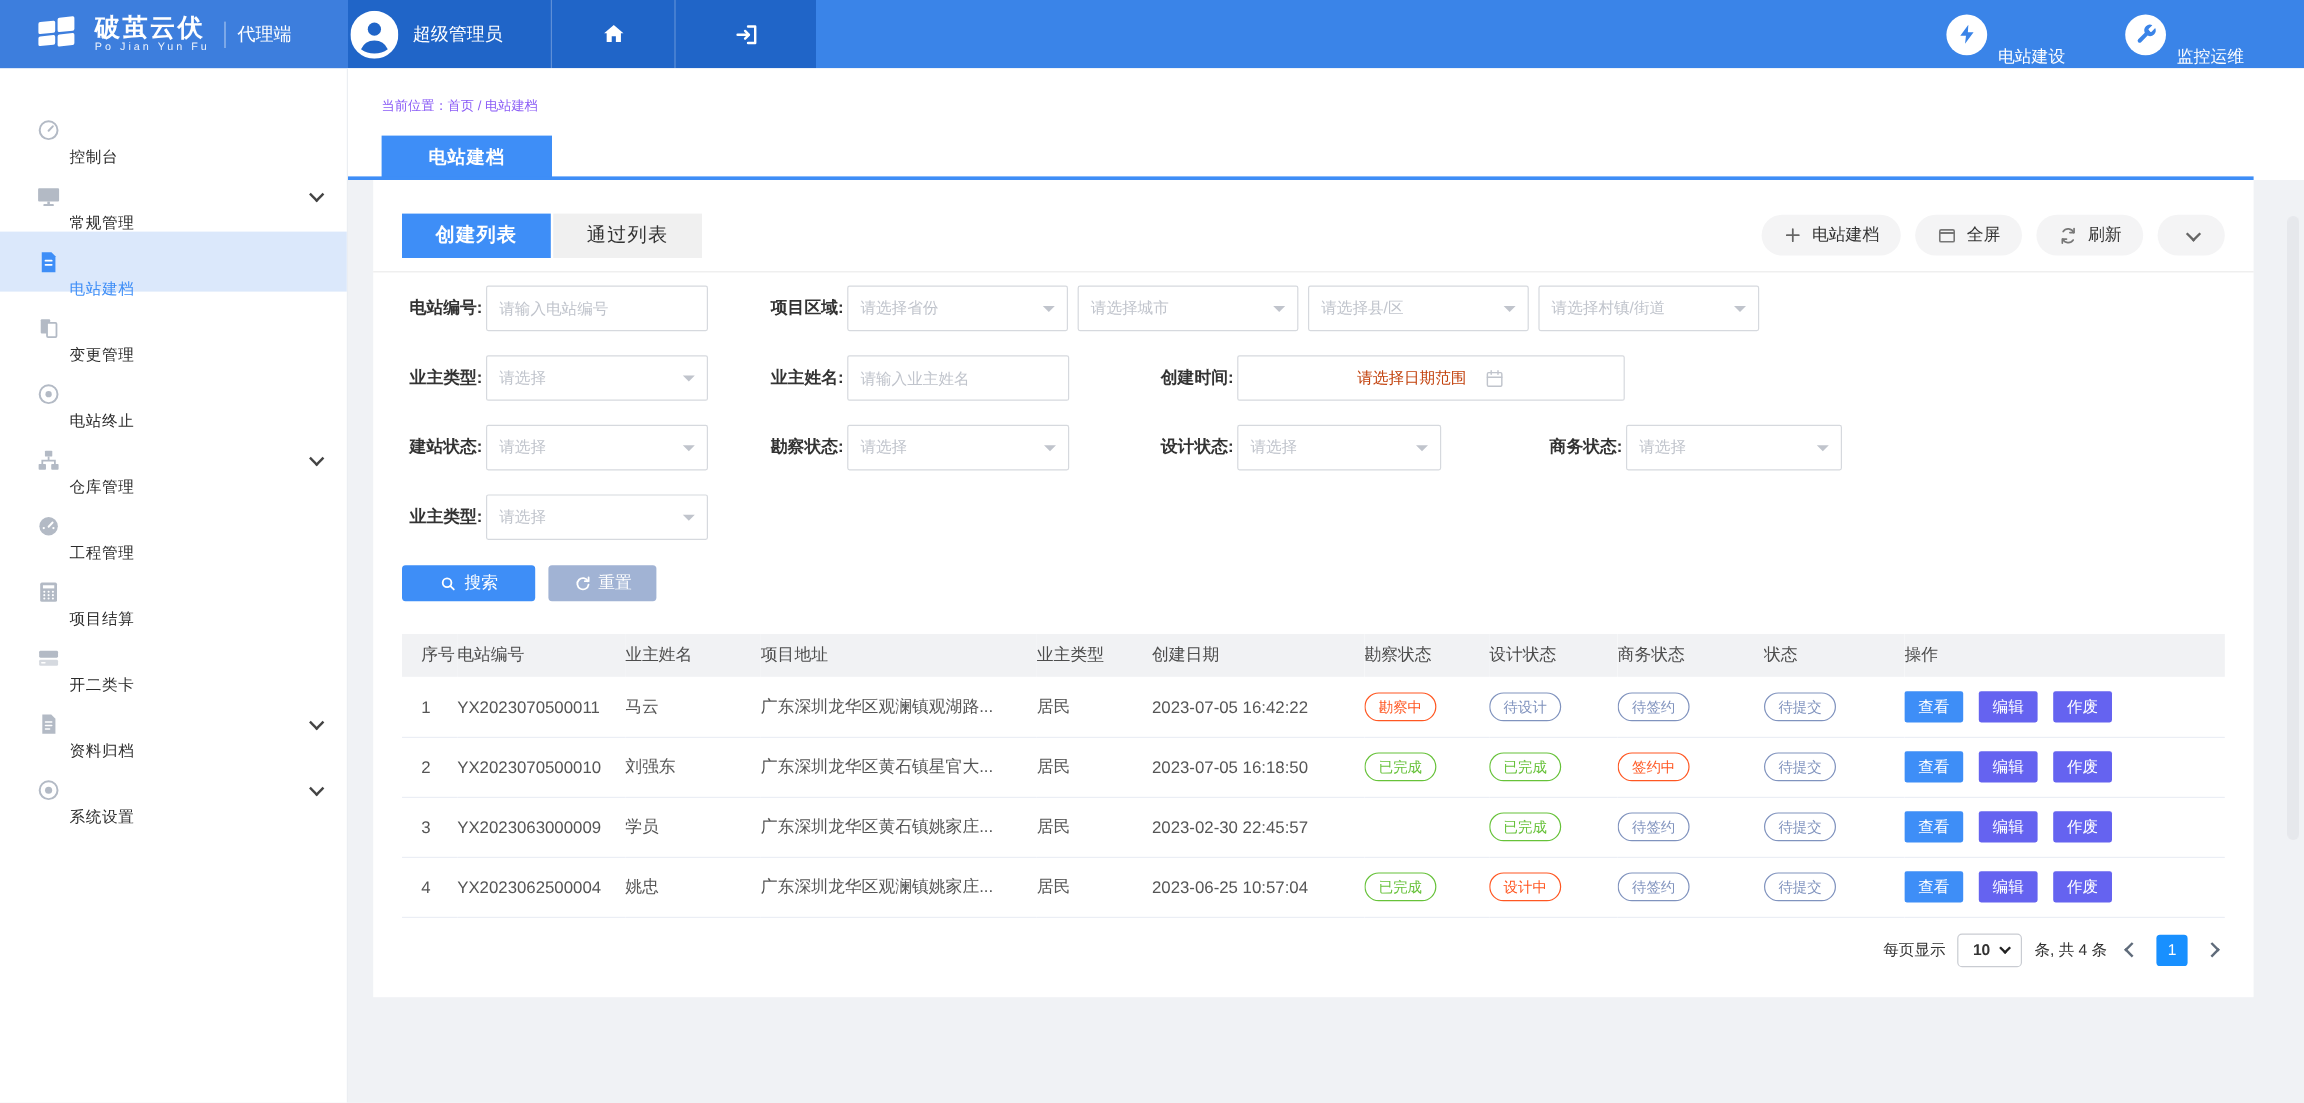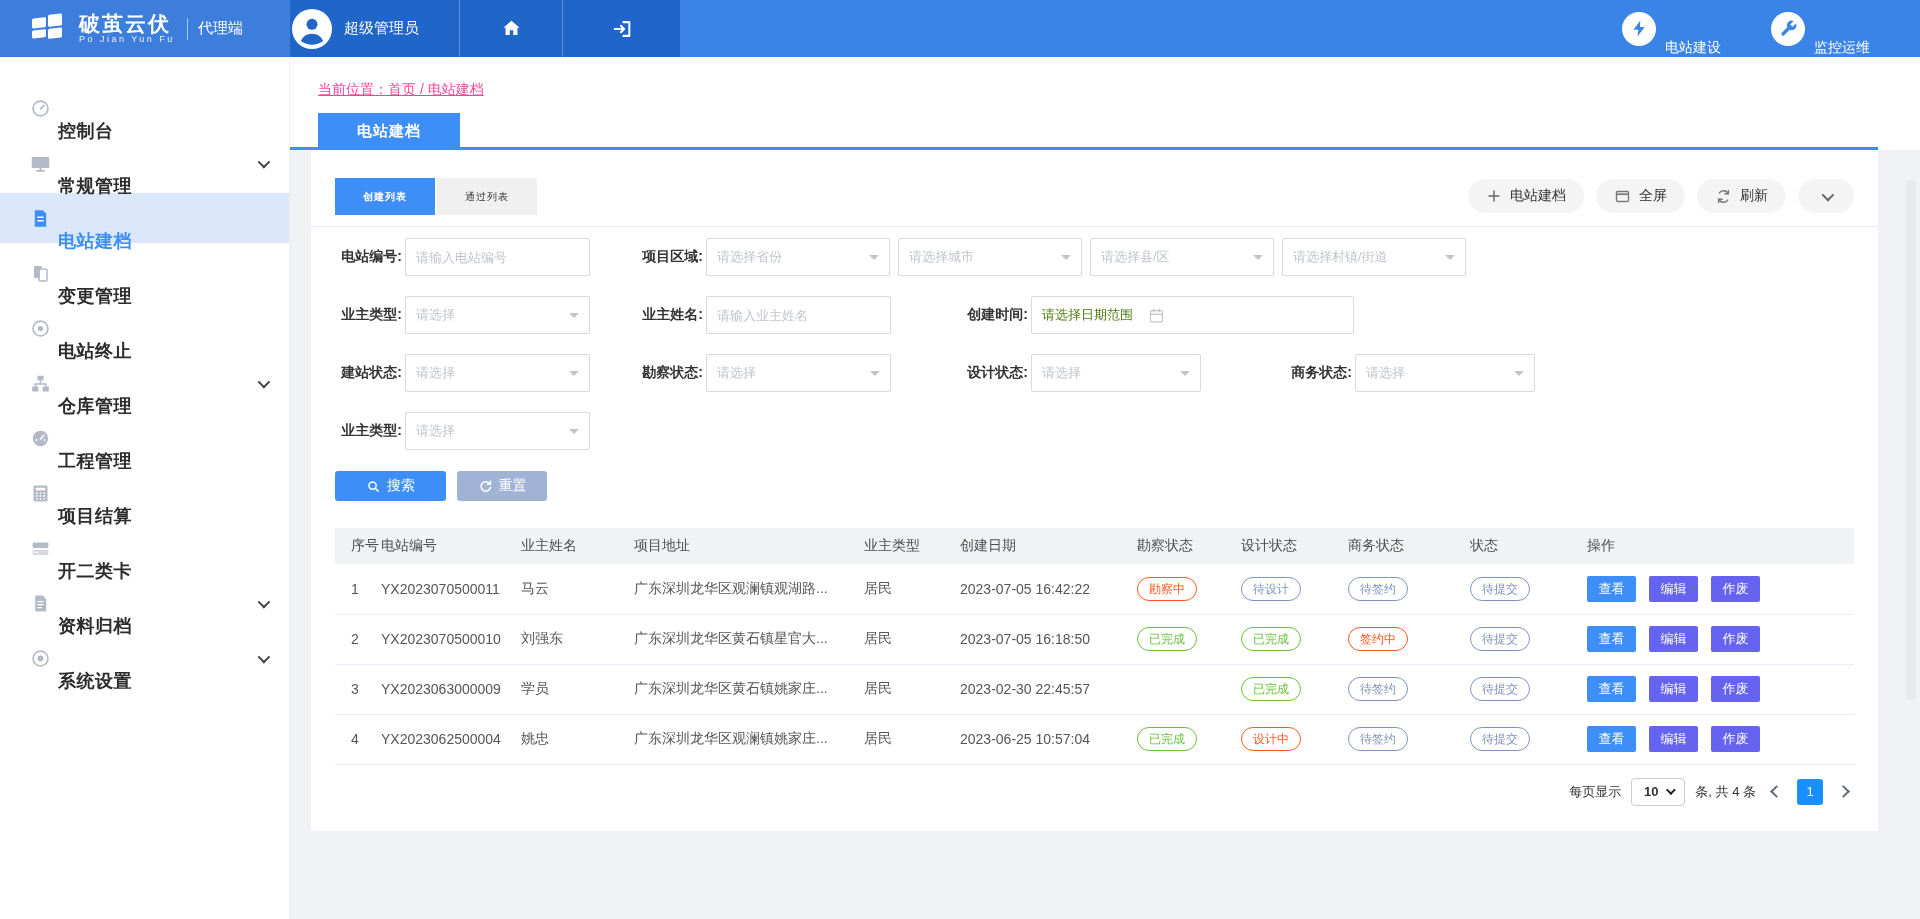--- a/index.html
+++ b/index.html
@@ -28,52 +28,52 @@
   .logout-btn { width:117px; }
   .header-rest { flex:1; background:#3a84e8; display:flex; align-items:center; justify-content:flex-end; gap:50px; padding-right:50px; }
   .hnav { display:flex; align-items:center; gap:9px; cursor:pointer; }
   .hnav-circle { width:34px; height:34px; border-radius:50%; background:#fff; display:flex; align-items:center; justify-content:center; }
   .hnav-label { color:#fff; font-size:14px; white-space:nowrap;margin-top:39px; }
   
   .body-row { display:flex; height:862px; }
   .sidebar { width:290px; background:#fff; border-right:1px solid #ebeef2; padding-top:26px; flex:none; }
   .side-item { height:50px; margin-bottom:5px; display:flex; align-items:center; padding:0 22px 0 30px; cursor:pointer; color:#2c2c2c; }
   .side-item .sicon { width:21px; height:21px; color:#b3bac5; margin-right:7px; flex:none; display:flex; align-items:center; }
-  .side-item .slabel { font-size:18px; font-weight:700; letter-spacing:.5px;margin-top:46px; }
+  .side-item .slabel { font-size:13px; font-weight:400; letter-spacing:.5px;margin-top:46px; }
   .side-item.active { background:#dbe8fb; color:#3e8ef7; }
   .side-item.active .sicon { color:#3e8ef7; }
   .side-chev { margin-left:auto; width:9px; height:9px; border-right:2px solid #444; border-bottom:2px solid #444; transform:rotate(45deg) translateY(-2px); }
   .main { flex:1; background:#f0f2f5; position:relative; }
   
   .top-strip { background:#fff; height:93px; position:relative; padding:24px 0 0 28px; }
-  .breadcrumb { font-size:14px; color:#ec4899;text-decoration:underline; }
+  .breadcrumb { font-size:11px; color:#8b5cf6; }
   .page-tab { position:absolute; left:28px; bottom:0; height:37px; min-width:142px; background:#3e8ef7; color:#fff; font-size:15px; font-weight:700; display:flex; align-items:center; justify-content:center; padding:0 30px; letter-spacing:1px; cursor:pointer; }
   .blue-line { position:absolute; left:0; right:42px; bottom:0; height:3px; background:#3e8ef7; }
   
   .card { margin:0 42px 0 21px; background:#fff; height:681px; padding:28px 24px 0 24px; position:relative; }
   .toolbar { display:flex; align-items:flex-end; }
-  .tab { height:37px; padding:0 28px; display:flex; align-items:center; font-size:10px; cursor:pointer; letter-spacing:1px; }
+  .tab { height:37px; padding:0 28px; display:flex; align-items:center; font-size:16px; cursor:pointer; letter-spacing:1px; }
   .tab.active { background:#3e8ef7; color:#fff; font-weight:700; }
   .tab.inactive { background:#f0f0f0; color:#333; margin-left:2px; }
   .toolbar-actions { margin-left:auto; display:flex; gap:12px; align-items:center; padding-bottom:2px; }
   .act-btn { height:34px; border-radius:17px; background:#f4f4f5; display:flex; align-items:center; gap:8px; padding:0 18px; font-size:14px; color:#333; cursor:pointer; white-space:nowrap; }
   .act-btn.icon-only { width:56px; justify-content:center; padding:0; }
   .tool-chev { width:9px; height:9px; border-right:2px solid #666; border-bottom:2px solid #666; transform:rotate(45deg) translateY(-2px); }
   .hdivider { margin:11px -24px 0; height:1px; background:#ebebeb; }
   
   .filters { padding-top:11px; }
   .frow { display:flex; align-items:center; height:38px; margin-bottom:20px; }
   .flabel { font-size:14px; font-weight:700; color:#333; width:67px; text-align:right; margin-right:3px; flex:none; white-space:nowrap; }
   .w65 { width:65px; } .w71 { width:71px; }
   .ml48 { margin-left:48px; } .ml66 { margin-left:66px; } .ml80 { margin-left:80px; }
   .finput, .fselect, .fdate { height:38px; border:1px solid #d6d9de; border-radius:2px; background:#fff; font-size:13px; flex:none; }
   .finput { padding:0 10px; color:#555; outline:none; }
   .finput::placeholder { color:#c0c4cc; }
   .fselect { display:flex; align-items:center; justify-content:space-between; padding:0 10px; color:#c0c4cc; cursor:pointer; }
-  .fdate { display:flex; align-items:center; justify-content:flex-start; padding:0 10px; color:#4d7c0f; cursor:pointer;gap:15px; }
+  .fdate { display:flex; align-items:center; justify-content:center; padding:0 10px; color:#c2410c; cursor:pointer;gap:15px; }
   .caret { width:0; height:0; border:5px solid transparent; border-top-color:#c0c4cc; margin-top:5px; flex:none; }
   .iw185 { width:185px; } .iw184 { width:184px; } .iw170 { width:170px; } .iw180 { width:180px; } .iw323 { width:323px; }
   .mlsel { margin-left:8px; }
   
   .btn-row { display:flex; gap:11px; margin-top:21px; }
   .btn-search { width:111px; height:30px; background:#3e8ef7; color:#fff; font-size:14px; border:none; border-radius:3px; display:flex; align-items:center; justify-content:center; gap:6px; cursor:pointer; }
   .btn-reset { width:90px; height:30px; background:#a1b3d4; color:#fff; font-size:14px; border:none; border-radius:3px; display:flex; align-items:center; justify-content:center; gap:6px; cursor:pointer; }
   
   table.grid { margin-top:27px; width:100%; border-collapse:collapse; table-layout:fixed; }
   table.grid thead tr { background:#f1f2f4; height:36px; }

